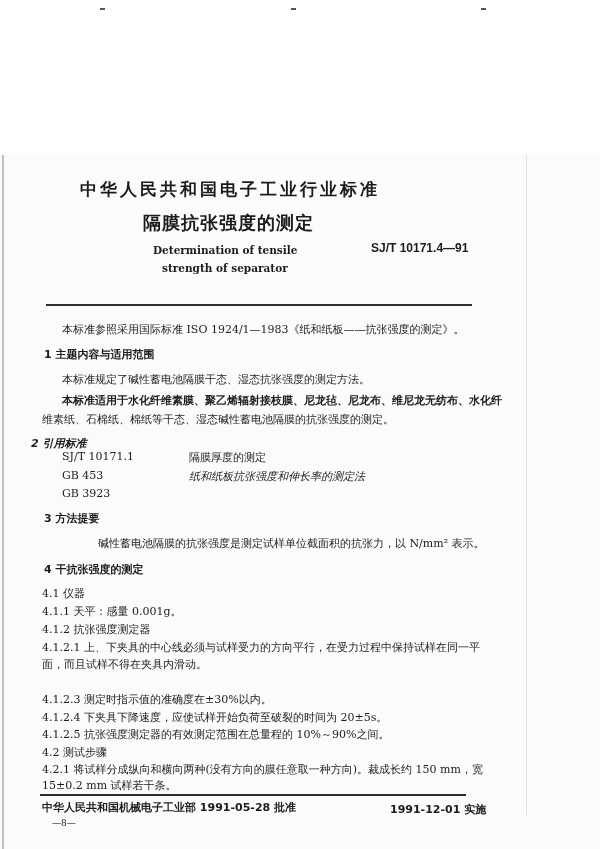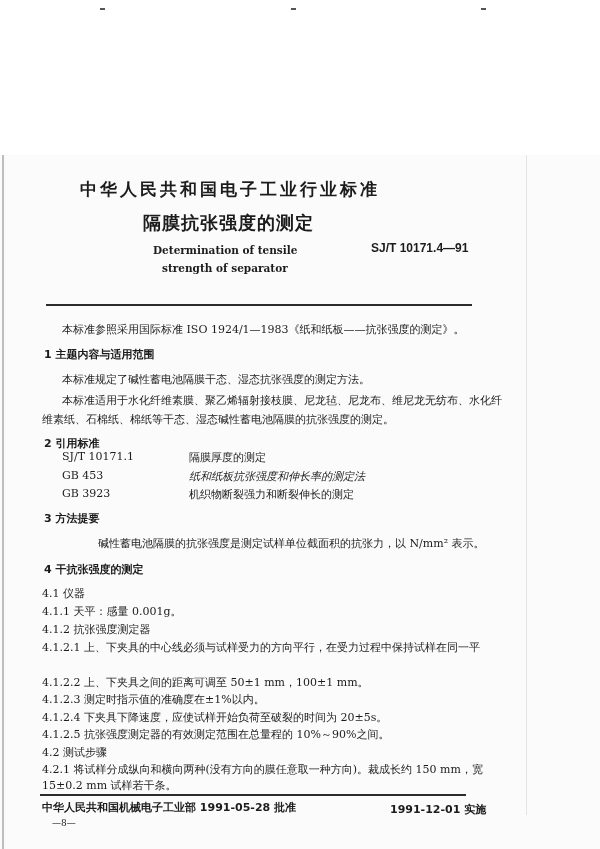--- a/index.html
+++ b/index.html
@@ -47,41 +47,40 @@
   <div class="abs en1">Determination of tensile</div>
   <div class="abs en2">strength of separator</div>
   <div class="abs std-no">SJ/T 10171.4—91</div>
 
   <div class="rule" style="top:304px; width:426px;"></div>
 
   <div class="p" style="left:62px; top:322px;">本标准参照采用国际标准 ISO 1924/1—1983《纸和纸板——抗张强度的测定》。</div>
 
   <div class="h" style="left:44px; top:347px;">1  主题内容与适用范围</div>
   <div class="p" style="left:62px; top:372px;">本标准规定了碱性蓄电池隔膜干态、湿态抗张强度的测定方法。</div>
-  <div class="p" style="left:62px; top:393px;">本标准适用于水化纤维素膜、聚乙烯辐射接枝膜、尼龙毡、尼龙布、维尼龙无纺布、水化纤</div>
+  <div class="p" style="left:62px; top:393px;font-weight:bold;">本标准适用于水化纤维素膜、聚乙烯辐射接枝膜、尼龙毡、尼龙布、维尼龙无纺布、水化纤</div>
   <div class="p" style="left:42px; top:412px;">维素纸、石棉纸、棉纸等干态、湿态碱性蓄电池隔膜的抗张强度的测定。</div>
 
-  <div class="h" style="left:44px; top:436px;">2  引用标准</div>
+  <div class="h" style="left:31px; top:436px;font-style:italic;">2  引用标准</div>
   <div class="ref-code" style="top:450px;">SJ/T 10171.1</div>
   <div class="ref-title" style="top:450px;">隔膜厚度的测定</div>
   <div class="ref-code" style="top:469px;">GB 453</div>
   <div class="ref-title" style="top:469px;font-style:italic;">纸和纸板抗张强度和伸长率的测定法</div>
   <div class="ref-code" style="top:487px;">GB 3923</div>
-  <div class="ref-title" style="top:487px;">机织物断裂强力和断裂伸长的测定</div>
 
   <div class="h" style="left:44px; top:511px;">3  方法提要</div>
   <div class="p" style="left:62px; top:536px;margin-left:36px;">碱性蓄电池隔膜的抗张强度是测定试样单位截面积的抗张力，以 N/mm² 表示。</div>
 
   <div class="h" style="left:44px; top:562px;">4  干抗张强度的测定</div>
   <div class="p" style="left:42px; top:586px;">4.1  仪器</div>
   <div class="p" style="left: 42px; top: 604px;">4.1.1  天平：感量 0.001g。</div>
   <div class="p" style="left: 42px; top: 622px;">4.1.2  抗张强度测定器</div>
   <div class="p" style="left: 42px; top: 640px;">4.1.2.1  上、下夹具的中心线必须与试样受力的方向平行，在受力过程中保持试样在同一平</div>
-  <div class="p" style="left: 42px; top: 675px;">4.1.2.2  上、下夹具之间的距离可调至 50±1 mm，100±1 mm。</div>
-  <div class="p" style="left: 42px; top: 692px;">4.1.2.3  测定时指示值的准确度在±1%以内。</div>
+  <div class="p" style="left: 42px; top: 657px;">面，而且试样不得在夹具内滑动。</div>
+  <div class="p" style="left: 42px; top: 692px;">4.1.2.3  测定时指示值的准确度在±30%以内。</div>
   <div class="p" style="left: 42px; top: 710px;">4.1.2.4  下夹具下降速度，应使试样开始负荷至破裂的时间为 20±5s。</div>
   <div class="p" style="left: 42px; top: 727px;">4.1.2.5  抗张强度测定器的有效测定范围在总量程的 10%～90%之间。</div>
   <div class="p" style="left: 42px; top: 745px;">4.2  测试步骤</div>
   <div class="p" style="left: 42px; top: 762px;">4.2.1  将试样分成纵向和横向两种(没有方向的膜任意取一种方向)。裁成长约 150 mm，宽</div>
   <div class="p" style="left: 42px; top: 778px; display: block;">15±0.2 mm 试样若干条。</div>
 
   <div class="rule" style="top: 794px; width: 426px; left: 40px; height: 1.5px;"></div>
 
   <div class="abs footer-left" style="top: 800px;">中华人民共和国机械电子工业部 1991-05-28 批准</div>
   <div class="abs footer-right" style="top: 802px;">1991-12-01 实施</div>

